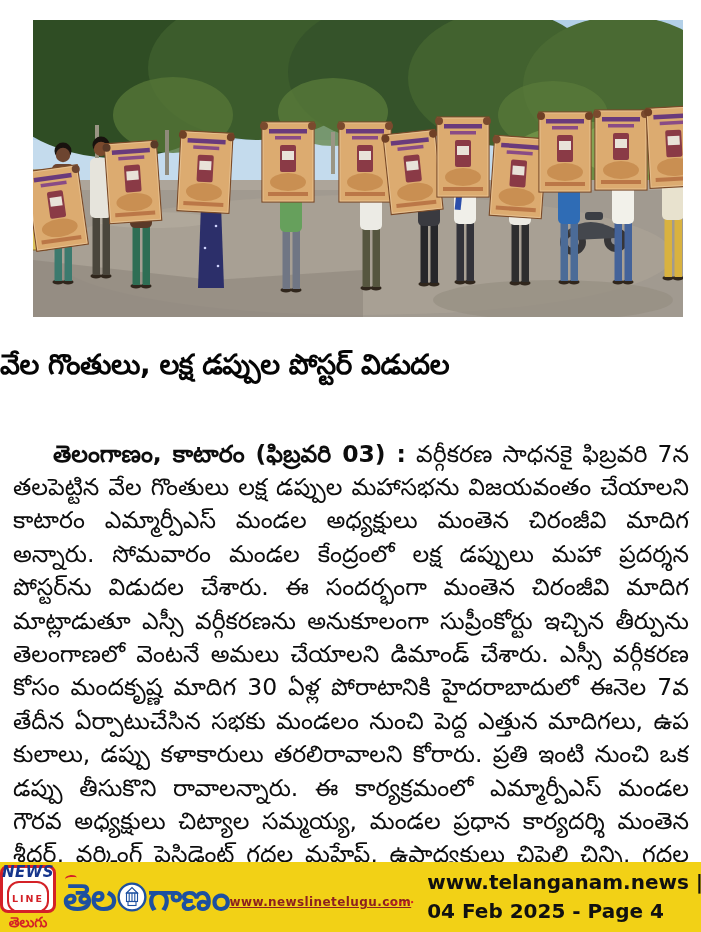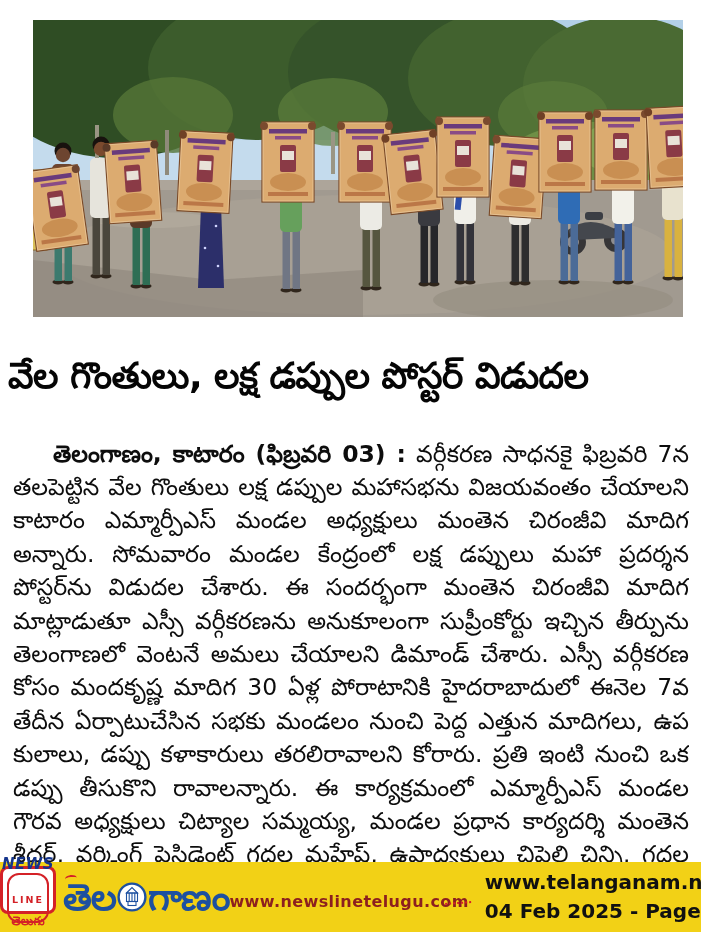--- a/index.html
+++ b/index.html
@@ -4,22 +4,22 @@
 <style>
   html,body{margin:0;padding:0;background:#e9e9e9;}
   .page{
     position:relative;width:701px;height:932px;margin:0 auto;background:#ffffff;
     font-family:"DejaVu Sans","Liberation Sans",sans-serif;overflow:hidden;
   }
   
   .photo{position:absolute;left:33px;top:20px;width:650px;height:297px;display:block;}
   
   .headline{
-    position:absolute;left:8px;top:326px;width:678px;
-    font-size:36px;font-weight:800;color:#050505;line-height:1.45;
+    position:absolute;left:0;top:326px;width:678px;
+    font-size:28px;font-weight:800;color:#050505;line-height:1.45;
     letter-spacing:-0.5px;white-space:nowrap;
   }
   
   .article{
     position:absolute;left:13px;top:414px;width:676px;height:442px;
     font-size:23.5px;line-height:33.4px;color:#0d0d0d;text-align:justify;
     overflow:hidden;
   }
   .dateline{font-weight:800;margin-left:40px;}
   
@@ -27,27 +27,27 @@
     position:absolute;left:0;bottom:0;width:701px;height:70px;
     background:var(--footer_yellow,#F2D116);
     display:flex;align-items:center;
   }
   .logo-wrap{margin-left:0;display:flex;flex-direction:column;align-items:center;flex:0 0 auto;justify-content:flex-end;}
   .logo-box{
     width:50px;height:42px;background:#ffffff;border:3px solid var(--logo_red,#D42127);
     border-radius:8px;display:flex;flex-direction:column;align-items:center;justify-content:center;
   }
   .logo-news{color:var(--logo_navy,#15358C);font-weight:900;font-style:italic;font-size:15px;line-height:1;letter-spacing:.5px;}
-  .logo-line-oval{border:2px solid var(--logo_red,#D42127);border-radius:12px;padding:15px 3px;margin-top:1px;line-height:1;}
+  .logo-line-oval{border:2px solid var(--logo_red,#D42127);border-radius:12px;padding:6px 3px;margin-top:1px;line-height:1;}
   .logo-line{color:var(--logo_red,#D42127);font-weight:900;font-size:9.5px;letter-spacing:2px;}
-  .logo-sub{color:var(--logo_red,#D42127);font-size:12px;font-weight:700;margin-top:2px;line-height:1;font-family:Liberation Mono, monospace;}
+  .logo-sub{color:var(--logo_red,#D42127);font-size:14px;font-weight:700;margin-top:2px;line-height:1;}
   .masthead{margin-left:7px;display:flex;flex-direction:row;align-items:center;flex:0 0 auto;position:relative;}
   .mast-title{display:flex;align-items:center;color:var(--masthead_blue,#1D50A0);font-weight:800;font-size:37px;line-height:1;letter-spacing:-1px;}
   .emblem{width:30px;height:30px;margin:0 1px;flex:0 0 auto;}
-  .mast-url{color:var(--url_maroon,#8C1F1F);font-weight:700;font-size:16px;margin-top:10px;letter-spacing:.4px;line-height:1;}
+  .mast-url{color:var(--url_maroon,#8C1F1F);font-weight:700;font-size:12px;margin-top:10px;letter-spacing:.4px;line-height:1;text-decoration:underline;}
   .mast-ornament-tl{position:absolute;left:2px;top:-4px;width:12px;height:5px;
     border-top:2px solid var(--logo_red,#D42127);border-radius:50%;transform:rotate(-6deg);}
   .mast-ornament-br{position:absolute;right:-2px;bottom:12px;width:26px;height:4px;
     border-bottom:2px dotted var(--logo_red,#D42127);transform:rotate(-4deg);}
   .footer-info{margin-left:16px;color:#111111;font-weight:600;font-size:20px;line-height:29px;white-space:nowrap;}
 </style>
 </head>
 <body>
 
 <div class="page">

